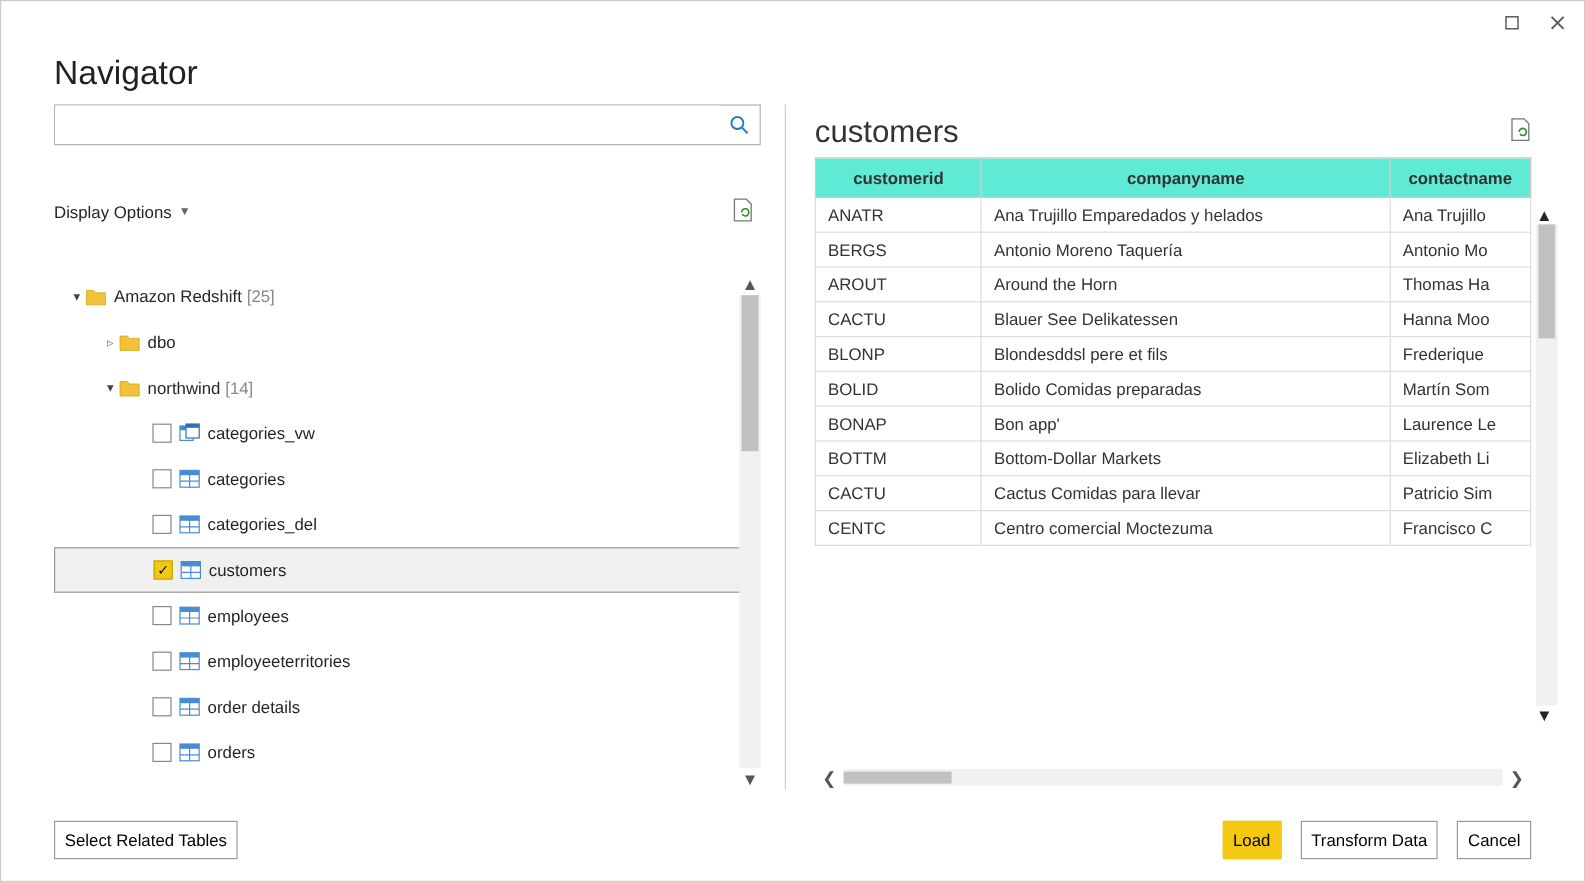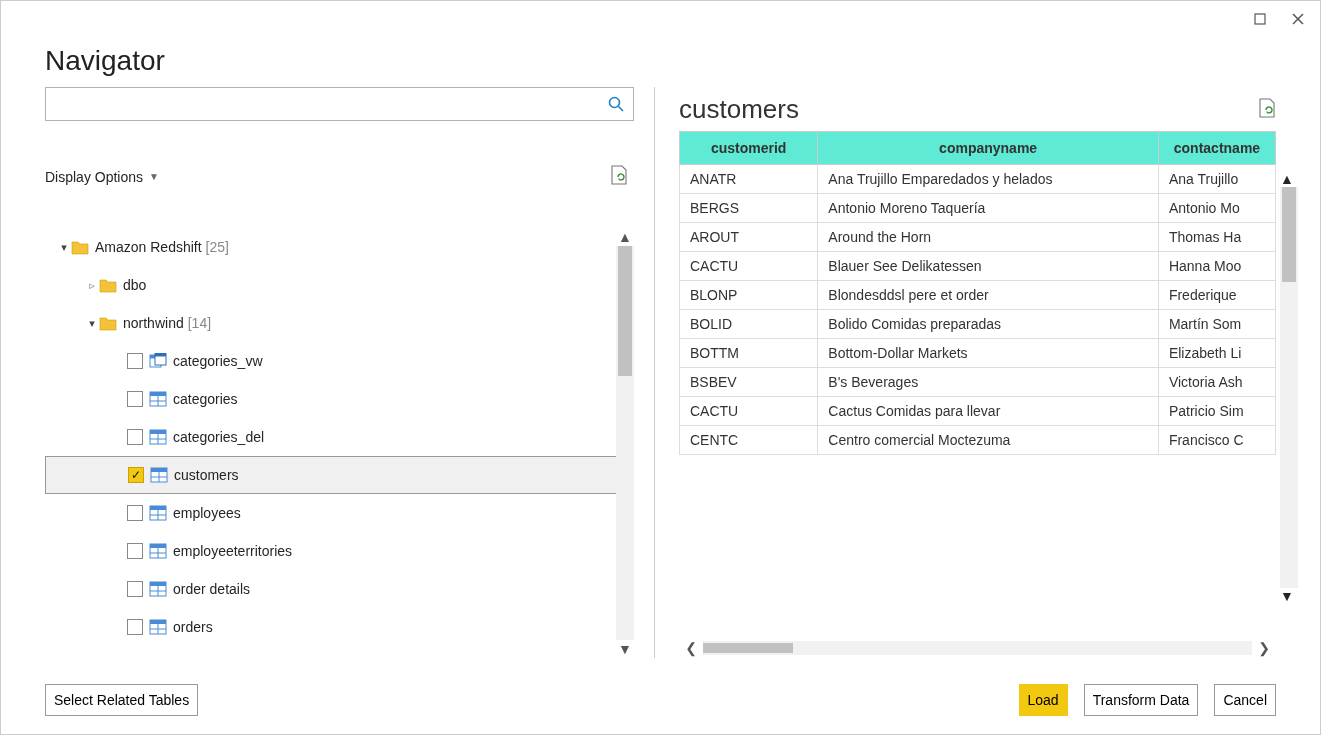--- a/index.html
+++ b/index.html
@@ -309,37 +309,37 @@
                 <td>Around the Horn</td>
                 <td>Thomas Ha</td>
               </tr>
               <tr>
                 <td>CACTU</td>
                 <td>Blauer See Delikatessen</td>
                 <td>Hanna Moo</td>
               </tr>
               <tr>
                 <td>BLONP</td>
-                <td>Blondesddsl pere et order</td>
+                <td>Blondesddsl pere et fils</td>
                 <td>Frederique</td>
               </tr>
               <tr>
                 <td>BOLID</td>
                 <td>Bolido Comidas preparadas</td>
                 <td>Martín Som</td>
               </tr>
               <tr>
+                <td>BONAP</td>
+                <td>Bon app'</td>
+                <td>Laurence Le</td>
+              </tr>
+              <tr>
                 <td>BOTTM</td>
                 <td>Bottom-Dollar Markets</td>
                 <td>Elizabeth Li</td>
-              </tr>
-              <tr>
-                <td>BSBEV</td>
-                <td>B's Beverages</td>
-                <td>Victoria Ash</td>
               </tr>
               <tr>
                 <td>CACTU</td>
                 <td>Cactus Comidas para llevar</td>
                 <td>Patricio Sim</td>
               </tr>
               <tr>
                 <td>CENTC</td>
                 <td>Centro comercial Moctezuma</td>
                 <td>Francisco C</td>

